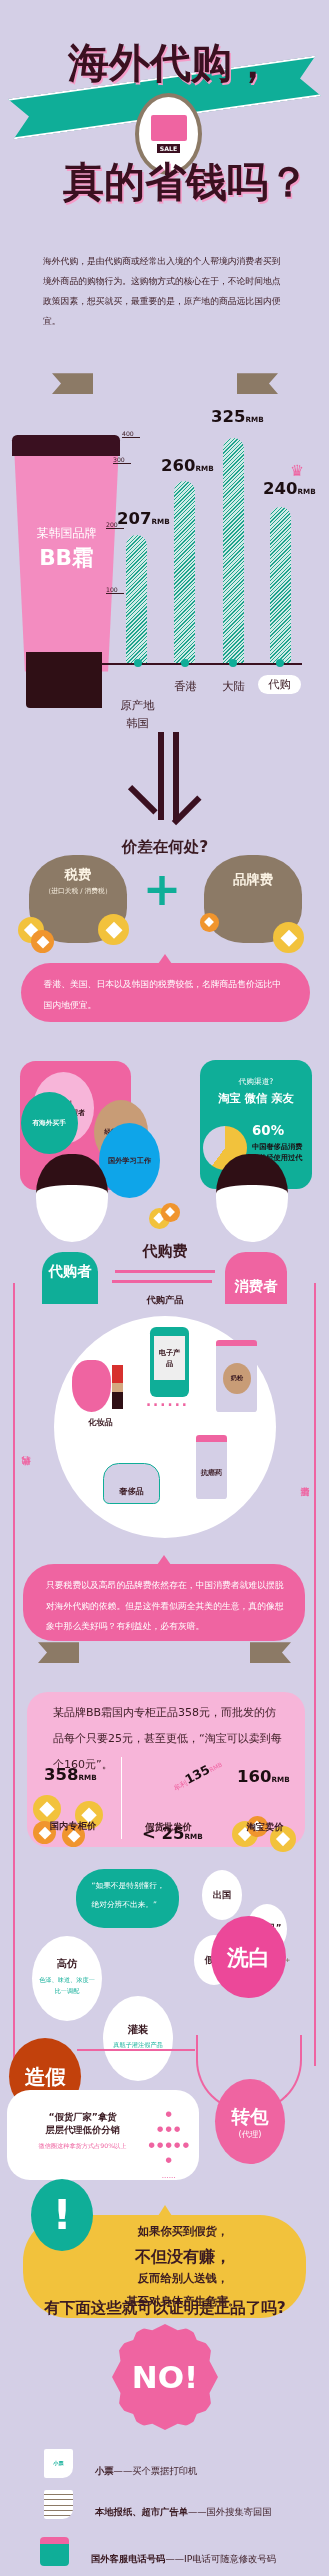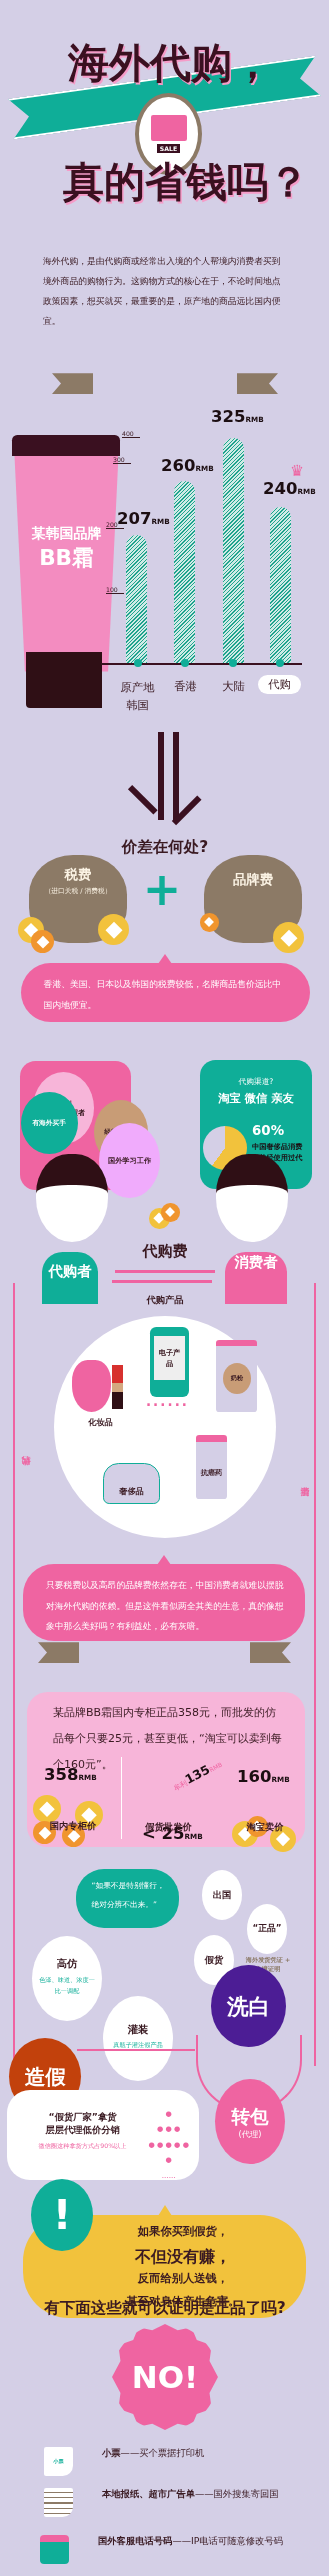--- a/index.html
+++ b/index.html
@@ -19,21 +19,21 @@
 .coin.o{background:#f0952e}
 .coin::after{content:"";position:absolute;left:50%;top:50%;width:38%;height:38%;background:#fff;transform:translate(-50%,-50%) rotate(45deg)}
 .bar{position:absolute;width:20.6px;border-radius:10.3px 10.3px 0 0;background:repeating-linear-gradient(135deg,#1ea38d 0 1px,#cfeae6 1px 2.6px)}
 .val{position:absolute;font-size:16.5px;font-weight:bold;color:#1c0e12}
 .val small{font-size:7.2px}
 .tick{position:absolute;font-size:6.2px;border-bottom:1px solid #3a1a22;width:17.5px}
 .face{position:absolute;background:#fff;border-radius:45% 45% 50% 50%}
 .circle{position:absolute;border-radius:50%;display:flex;flex-direction:column;align-items:center;justify-content:center;text-align:center}
 .sideline{position:absolute;width:2.1px;background:#ef64a1}
 .vlabel{position:absolute;writing-mode:vertical-rl;color:#ef64a1;font-size:9.3px}
-.proof-item{position:absolute;left:44px;height:31px;display:flex;align-items:flex-start;gap:29px;font-size:9.3px}
+.proof-item{position:absolute;left:44px;height:31px;display:flex;align-items:flex-end;gap:22px;font-size:9.3px}
 .proof-ico{width:29px;height:29px;border-radius:2.1px 2.1px 10.3px 2.1px;background:#fff;display:flex;align-items:center;justify-content:center;font-size:5.2px}
 </style>
 </head>
 <body>
 
 <div class="abs" style="left:9.3px;top:77px;width:311px;height:41px;background:#0fae98;border:2.6px solid #fff;outline:2.1px solid #f59cc8;transform:rotate(-8deg);clip-path:polygon(0 0,100% 0,94% 50%,100% 100%,0 100%,6% 50%)"></div>
 <div class="abs c" style="left:57px;top:36px;width:227px;font-size:41px;font-weight:bold;color:#3a1020;text-shadow:1.5px 1.5px 0 #f59cc8">海外代购，</div>
 <div class="circle" style="left:135px;top:93px;width:67px;height:82px;background:#fff;border:4.1px solid #8c7a66">
   <div style="width:36px;height:26px;background:#ef64a1;border-radius:2.1px"></div>
   <span style="font-size:6.2px;font-weight:bold;background:#3a1020;color:#fff;padding:1px 3.1px;margin-top:2.1px">SALE</span>
@@ -43,21 +43,21 @@
 <div class="para" style="top:251px">海外代购，是由代购商或经常出入境的个人帮境内消费者买到境外商品的购物行为。这购物方式的核心在于，不论时间地点政策因素，想买就买，最重要的是，原产地的商品远比国内便宜。</div>
 
 <div class="ribbon" style="top:364px">
   <div class="tail l" style="left:52px"></div>
     <div class="tail r" style="left:237px"></div>
 </div>
 
 <div class="abs" style="left:12.4px;top:435px;width:108px;height:216px">
   <div style="position:absolute;left:0;top:0;width:108px;height:20.6px;background:#3a1020;border-radius:5.2px 5.2px 0 0"></div>
   <div style="position:absolute;left:2.1px;top:20.6px;width:104px;height:216px;background:#f38cc0;clip-path:polygon(0 0,100% 0,90% 100%,10% 100%)"></div>
-  <div class="c" style="position:absolute;left:0;top:90px;width:108px;color:#fff;font-size:14px;font-weight:bold">某韩国品牌</div>
+  <div class="c" style="position:absolute;left:0;top:90px;width:108px;color:#fff;font-size:12px;font-weight:normal">某韩国品牌</div>
   <div class="c" style="position:absolute;left:0;top:108px;width:108px;color:#fff;font-size:21.6px;font-weight:bold">BB霜</div>
 </div>
 <div class="abs" style="left:26px;top:652px;width:76px;height:56px;background:#2f0f15;border-radius:0 0 0 4.1px"></div>
 
 <div class="tick" style="left:122px;top:430px">400</div>
 <div class="tick" style="left:113px;top:456px">300</div>
 <div class="tick" style="left:106px;top:521px">200</div>
 <div class="tick" style="left:106px;top:586px">100</div>
 
 <div class="bar" style="left:126px;top:535px;height:129px"></div>
@@ -70,21 +70,21 @@
 <div class="val" style="left:211px;top:407px"><span>325</span><small>RMB</small></div>
 <div class="abs" style="left:290px;top:462px;font-size:15.5px;color:#ef64a1">♛</div>
 <div class="val" style="left:263px;top:479px"><span>240</span><small>RMB</small></div>
 
 <div class="abs" style="left:101px;top:663px;width:201px;height:2.1px;background:#3a1020"></div>
 <div class="abs" style="left:134px;top:659px;width:8.2px;height:8.2px;border-radius:50%;background:#0fae98"></div>
 <div class="abs" style="left:181px;top:659px;width:8.2px;height:8.2px;border-radius:50%;background:#0fae98"></div>
 <div class="abs" style="left:229px;top:659px;width:8.2px;height:8.2px;border-radius:50%;background:#0fae98"></div>
 <div class="abs" style="left:276px;top:659px;width:8.2px;height:8.2px;border-radius:50%;background:#0fae98"></div>
 
-<div class="abs c" style="left:117px;top:679px;width:41px;font-size:11.3px;line-height:17.5px">
+<div class="abs c" style="left:117px;top:697px;width:41px;font-size:11.3px;line-height:17.5px">
     <div>原产地</div>
     <div>韩国</div>
   </div>
 <div class="abs c" style="left:170px;top:679px;width:31px;font-size:11.3px">香港</div>
 <div class="abs c" style="left:218px;top:679px;width:31px;font-size:11.3px">大陆</div>
 <div class="abs c" style="left:258px;top:675px;width:43px;font-size:11.3px;background:#fff;border-radius:10.3px;padding:2.1px 0">代购</div>
 
 <div class="abs" style="left:126px;top:732px;width:77px;height:93px">
   <div style="position:absolute;left:32px;top:0;width:6.2px;height:88px;background:#3a1020"></div>
   <div style="position:absolute;left:47px;top:0;width:6.2px;height:88px;background:#3a1020"></div>
@@ -108,33 +108,33 @@
 
 <div class="bubble pink" style="left:20.6px;top:963px;width:289px;height:59px"><span class="tip"></span><span>香港、美国、日本以及韩国的税费较低，名牌商品售价远比中国内地便宜。</span></div>
 
 <div class="abs" style="left:19.6px;top:1061px;width:111px;height:129px;background:#ef64a1;border-radius:15.5px"></div>
 <div class="circle" style="left:33px;top:1072px;width:61px;height:72px;background:#f7b5d9;font-size:7.2px;font-weight:bold">
     <span>-_-|||</span>
     <span>坑爹的造假者</span>
   </div>
 <div class="circle" style="left:94px;top:1100px;width:54px;height:64px;background:#c89c76;font-size:6.7px;font-weight:bold">经常出入境</div>
 <div class="circle" style="left:20.6px;top:1092px;width:57px;height:62px;background:#0fae98;color:#fff;font-size:6.7px;font-weight:bold">有海外买手</div>
-<div class="circle" style="left:99px;top:1123px;width:61px;height:75px;background:#f0abfc;font-size:7.2px;font-weight:bold">国外学习工作</div>
+<div class="circle" style="left:99px;top:1123px;width:61px;height:75px;background:#0ea5e9;font-size:7.2px;font-weight:bold">国外学习工作</div>
 
 <div class="abs" style="left:200px;top:1060px;width:112px;height:129px;background:#0fae98;border-radius:15.5px"></div>
 <div class="abs c" style="left:200px;top:1077px;width:112px;font-size:7.7px;color:#fff">代购渠道?</div>
 <div class="abs c" style="left:200px;top:1091px;width:112px;font-size:11.3px;font-weight:bold;color:#fff">淘宝 微信 亲友</div>
 <div class="abs" style="left:203px;top:1126px;width:44px;height:44px;border-radius:50%;background:conic-gradient(#f2c23c 0 60%,#d4cfe6 60% 100%)"></div>
 <div class="abs" style="left:252px;top:1123px;font-size:13.4px;font-weight:bold;color:#fff">60%</div>
 <div class="abs" style="left:252px;top:1141px;width:56px;font-size:7.2px;font-weight:bold;line-height:11.3px;color:#1c0e12">中国奢侈品消费者曾经使用过代购服务</div>
 
 <div class="face" style="left:36px;top:1154px;width:72px;height:88px;border-top:31px solid #2f0f15"></div>
 <div class="abs c" style="left:42px;top:1252px;width:56px;height:52px;background:#0fae98;color:#fff;font-size:14.4px;font-weight:bold;padding-top:10.3px;border-radius:20.6px 20.6px 0 0">代购者</div>
 <div class="face" style="left:216px;top:1154px;width:72px;height:88px;border-top:31px solid #2f0f15"></div>
-<div class="abs c" style="left:225px;top:1252px;width:62px;height:52px;background:#ef64a1;color:#fff;font-size:14.4px;font-weight:bold;padding-top:1px;border-radius:20.6px 20.6px 0 0">消费者</div>
+<div class="abs c" style="left:225px;top:1252px;width:62px;height:52px;background:#ef64a1;color:#fff;font-size:14.4px;font-weight:bold;padding-top:25px;border-radius:20.6px 20.6px 0 0">消费者</div>
 <div class="coin" style="left:149px;top:1208px;width:20.6px;height:20.6px"></div>
 <div class="coin o" style="left:161px;top:1203px;width:18.5px;height:18.5px"></div>
 <div class="abs c" style="left:139px;top:1242px;width:52px;font-size:15px;font-weight:bold">代购费</div>
 <div class="abs" style="left:112px;top:1267px;width:103px;height:20.6px">
   <div style="position:absolute;left:2.6px;top:3.1px;width:100px;height:2.6px;background:#ef64a1"></div>
   <div style="position:absolute;left:0;top:13.4px;width:100px;height:2.6px;background:#ef64a1"></div>
 </div>
 <div class="abs c" style="left:134px;top:1294px;width:62px;font-size:9.3px;font-weight:bold">代购产品</div>
 
 <div class="abs" style="left:54px;top:1316px;width:222px;height:222px;border-radius:50%;background:#fff"></div>
@@ -191,21 +191,21 @@
   <b style="font-size:10.3px">灌装</b>
   <span style="font-size:6.2px;color:#0fae98;padding:4.1px 3.1px">真瓶子灌注假产品</span>
 </div>
 <div class="circle" style="left:9.3px;top:2038px;width:72px;height:77px;background:#c2410c;color:#fff;font-size:20.6px;font-weight:bold">造假</div>
 <div class="abs" style="left:77px;top:2049px;width:118px;height:2.1px;background:#ef64a1"></div>
 
 <div class="circle" style="left:202px;top:1870px;width:40px;height:50px;background:#fff;font-size:9.3px;font-weight:bold">出国</div>
 <div class="circle" style="left:247px;top:1904px;width:40px;height:50px;background:#fff;font-size:8.8px;font-weight:bold">“正品”</div>
 <div class="circle" style="left:194px;top:1935px;width:40px;height:50px;background:#fff;font-size:9.3px;font-weight:bold">假货</div>
 <div class="abs c" style="left:242px;top:1956px;width:52px;font-size:6.2px;line-height:8.8px;color:#8c7a66;font-weight:bold">海外发货凭证 + 入境证明</div>
-<div class="circle" style="left:211px;top:1965px;width:75px;height:82px;background:#4c1d95;color:#fff;font-size:21.6px;font-weight:bold">洗白</div>
+<div class="circle" style="left:211px;top:1916px;width:75px;height:82px;background:#ec4899;color:#fff;font-size:21.6px;font-weight:bold">洗白</div>
 <div class="abs" style="left:196px;top:2035px;width:106px;height:77px;border:2.1px solid #ef64a1;border-top:none;border-radius:0 0 52px 52px"></div>
 <div class="circle" style="left:215px;top:2079px;width:70px;height:85px;background:#ef64a1;color:#fff">
   <b style="font-size:18.5px">转包</b>
   <span style="font-size:8.2px">(代理)</span>
 </div>
 <div class="abs" style="left:7.2px;top:2090px;width:192px;height:90px;background:#fff;border-radius:23px">
   <div class="c" style="position:absolute;left:13.4px;top:20.6px;width:124px;font-size:9.3px;font-weight:bold">“假货厂家”拿货</div>
   <div class="c" style="position:absolute;left:13.4px;top:34px;width:124px;font-size:9.3px;font-weight:bold">层层代理低价分销</div>
   <div class="c" style="position:absolute;left:10.3px;top:52px;width:130px;font-size:6.2px;color:#ef64a1">微信圈这种拿货方式占90%以上</div>
   <div style="position:absolute;left:138px;top:15.5px;width:47px;height:57px;background:linear-gradient(to bottom,transparent 0,transparent 100%);color:#ef64a1;font-size:7.2px;text-align:center;line-height:15.5px">●<br>● ● ●<br>● ● ● ● ● ●<br>......</div>

